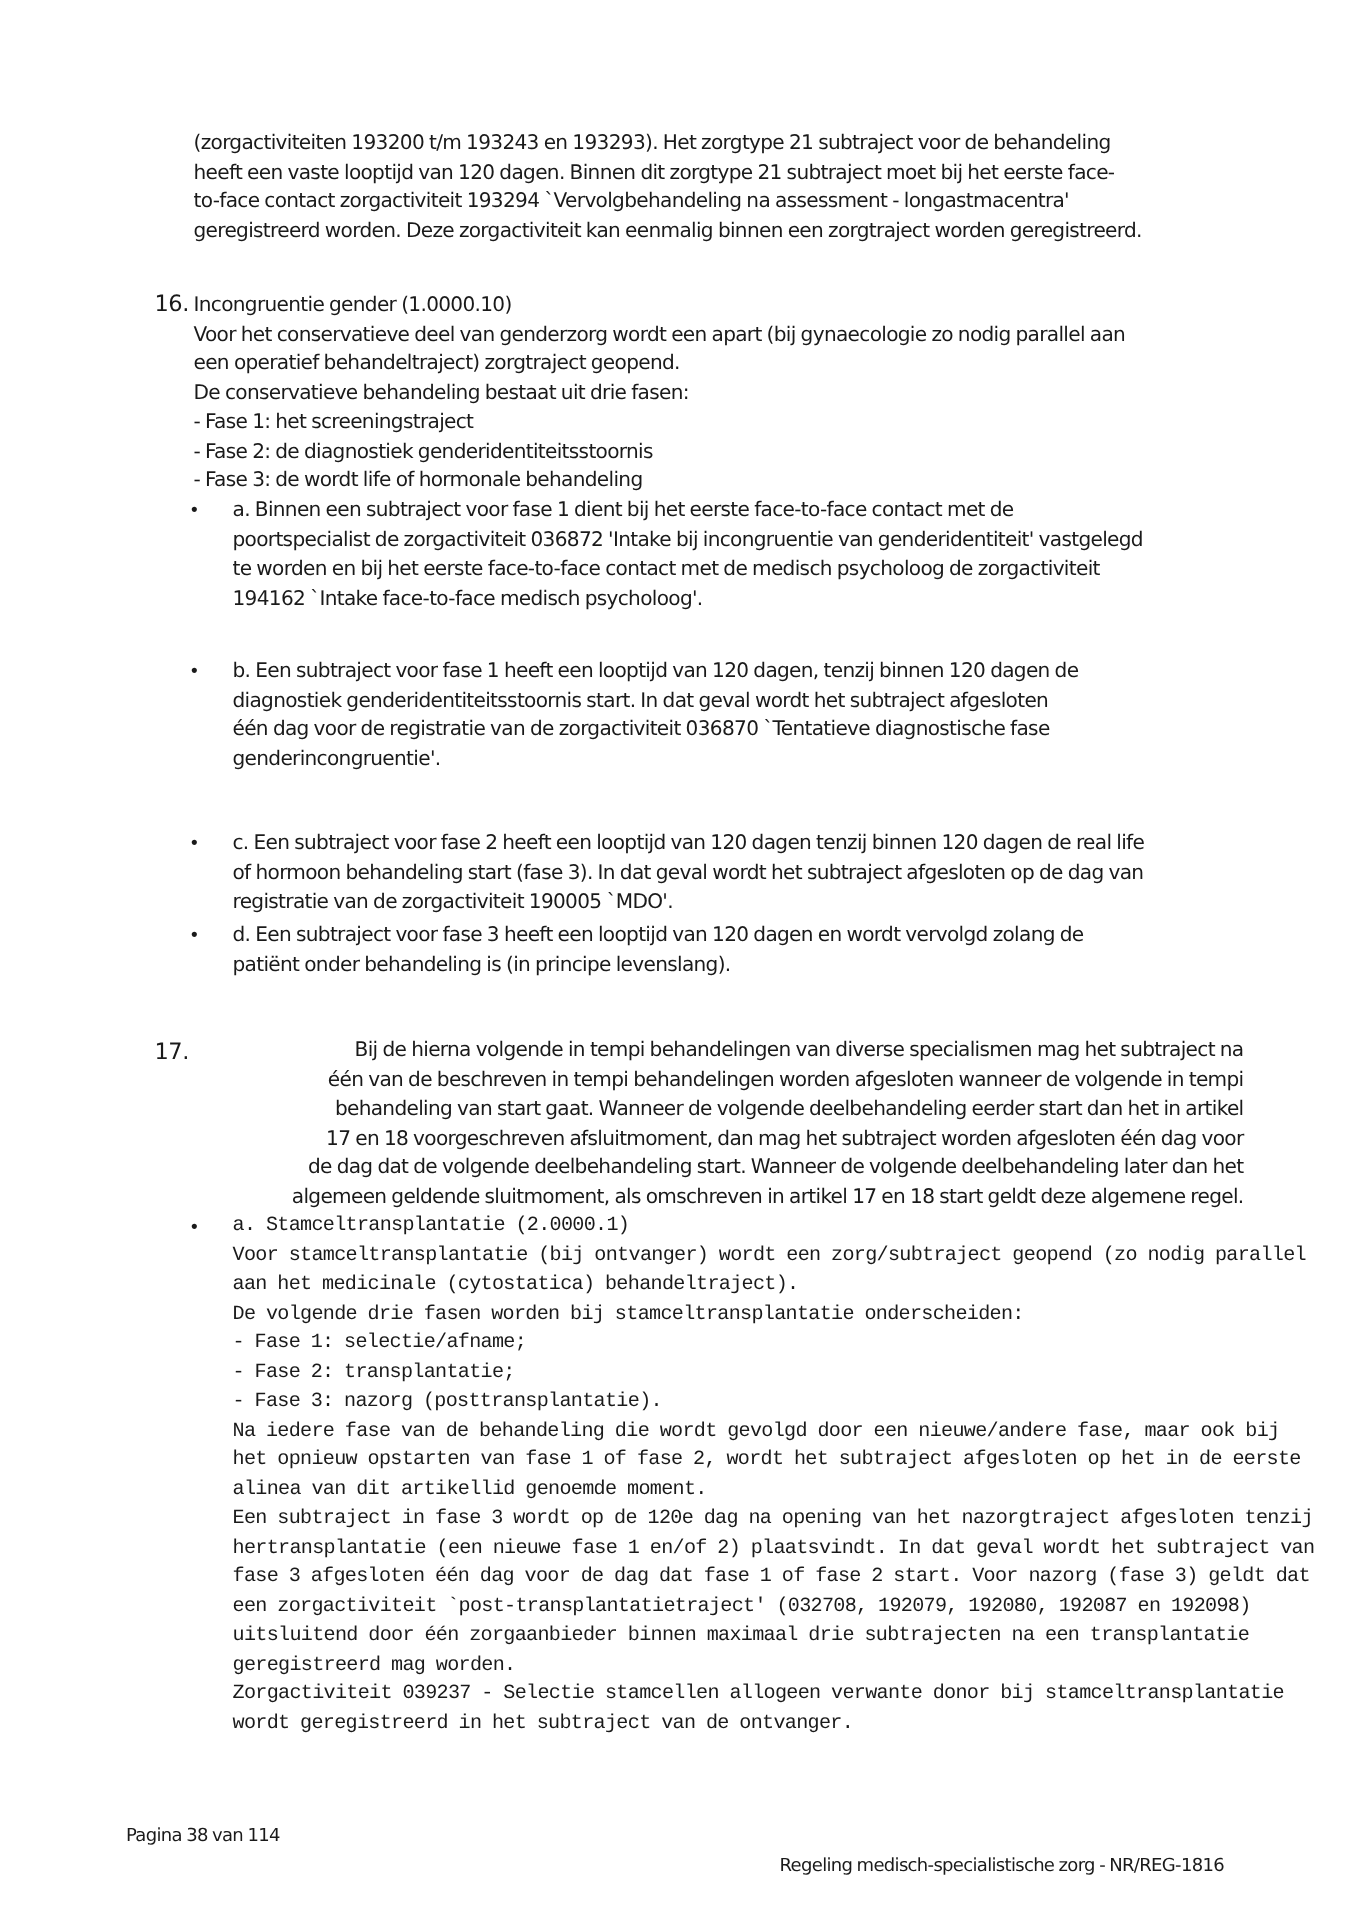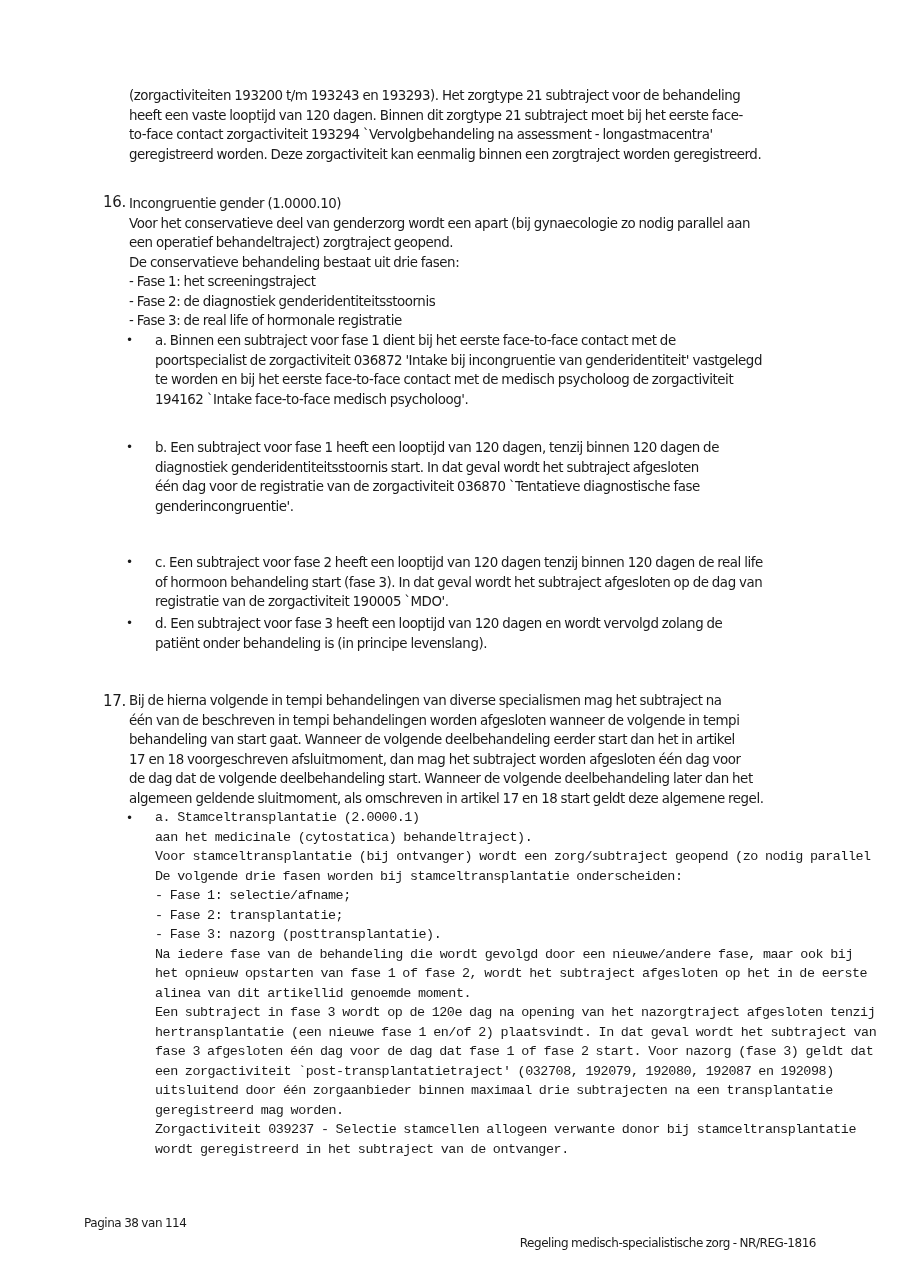--- a/index.html
+++ b/index.html
@@ -34,21 +34,21 @@
   </div>
 
   <div class="num" style="top:193px;">16.</div>
   <div class="p" style="top:194px;">
     <div class="line">Incongruentie gender (1.0000.10)</div>
     <div class="line">Voor het conservatieve deel van genderzorg wordt een apart (bij gynaecologie zo nodig parallel aan</div>
     <div class="line">een operatief behandeltraject) zorgtraject geopend.</div>
     <div class="line">De conservatieve behandeling bestaat uit drie fasen:</div>
     <div class="line">- Fase 1: het screeningstraject</div>
     <div class="line">- Fase 2: de diagnostiek genderidentiteitsstoornis</div>
-    <div class="line">- Fase 3: de real life of hormonale registratie</div>
+    <div class="line">- Fase 3: de wordt life of hormonale behandeling</div>
   </div>
 
   <div class="bullet" style="top:333px;">•</div>
   <div class="sub" style="top:331px;">
     <div class="line">a. Binnen een subtraject voor fase 1 dient bij het eerste face-to-face contact met de</div>
     <div class="line">poortspecialist de zorgactiviteit 036872 'Intake bij incongruentie van genderidentiteit' vastgelegd</div>
     <div class="line">te worden en bij het eerste face-to-face contact met de medisch psycholoog de zorgactiviteit</div>
     <div class="line">194162 `Intake face-to-face medisch psycholoog'.</div>
   </div>
 
@@ -67,34 +67,34 @@
     <div class="line">registratie van de zorgactiviteit 190005 `MDO'.</div>
   </div>
 
   <div class="bullet" style="top:616px;">•</div>
   <div class="sub" style="top:614px;">
     <div class="line">d. Een subtraject voor fase 3 heeft een looptijd van 120 dagen en wordt vervolgd zolang de</div>
     <div class="line">patiënt onder behandeling is (in principe levenslang).</div>
   </div>
 
   <div class="num" style="top:692px;">17.</div>
-  <div class="p" style="top:691px;">
+  <div class="p" style="top:691px;text-align:right;">
     <div class="line">Bij de hierna volgende in tempi behandelingen van diverse specialismen mag het subtraject na</div>
     <div class="line">één van de beschreven in tempi behandelingen worden afgesloten wanneer de volgende in tempi</div>
     <div class="line">behandeling van start gaat. Wanneer de volgende deelbehandeling eerder start dan het in artikel</div>
     <div class="line">17 en 18 voorgeschreven afsluitmoment, dan mag het subtraject worden afgesloten één dag voor</div>
     <div class="line">de dag dat de volgende deelbehandeling start. Wanneer de volgende deelbehandeling later dan het</div>
     <div class="line">algemeen geldende sluitmoment, als omschreven in artikel 17 en 18 start geldt deze algemene regel.</div>
   </div>
 
   <div class="bullet" style="top:811px;">•</div>
   <div class="sub" style="top:808px;font-family:Liberation Mono, monospace;">
     <div class="line">a. Stamceltransplantatie (2.0000.1)</div>
+    <div class="line">Voor stamceltransplantatie (bij ontvanger) wordt een zorg/subtraject geopend (zo nodig parallel</div>
     <div class="line">aan het medicinale (cytostatica) behandeltraject).</div>
-    <div class="line">Voor stamceltransplantatie (bij ontvanger) wordt een zorg/subtraject geopend (zo nodig parallel</div>
     <div class="line">De volgende drie fasen worden bij stamceltransplantatie onderscheiden:</div>
     <div class="line">- Fase 1: selectie/afname;</div>
     <div class="line">- Fase 2: transplantatie;</div>
     <div class="line">- Fase 3: nazorg (posttransplantatie).</div>
     <div class="line">Na iedere fase van de behandeling die wordt gevolgd door een nieuwe/andere fase, maar ook bij</div>
     <div class="line">het opnieuw opstarten van fase 1 of fase 2, wordt het subtraject afgesloten op het in de eerste</div>
     <div class="line">alinea van dit artikellid genoemde moment.</div>
     <div class="line">Een subtraject in fase 3 wordt op de 120e dag na opening van het nazorgtraject afgesloten tenzij</div>
     <div class="line">hertransplantatie (een nieuwe fase 1 en/of 2) plaatsvindt. In dat geval wordt het subtraject van</div>
     <div class="line">fase 3 afgesloten één dag voor de dag dat fase 1 of fase 2 start. Voor nazorg (fase 3) geldt dat</div>

